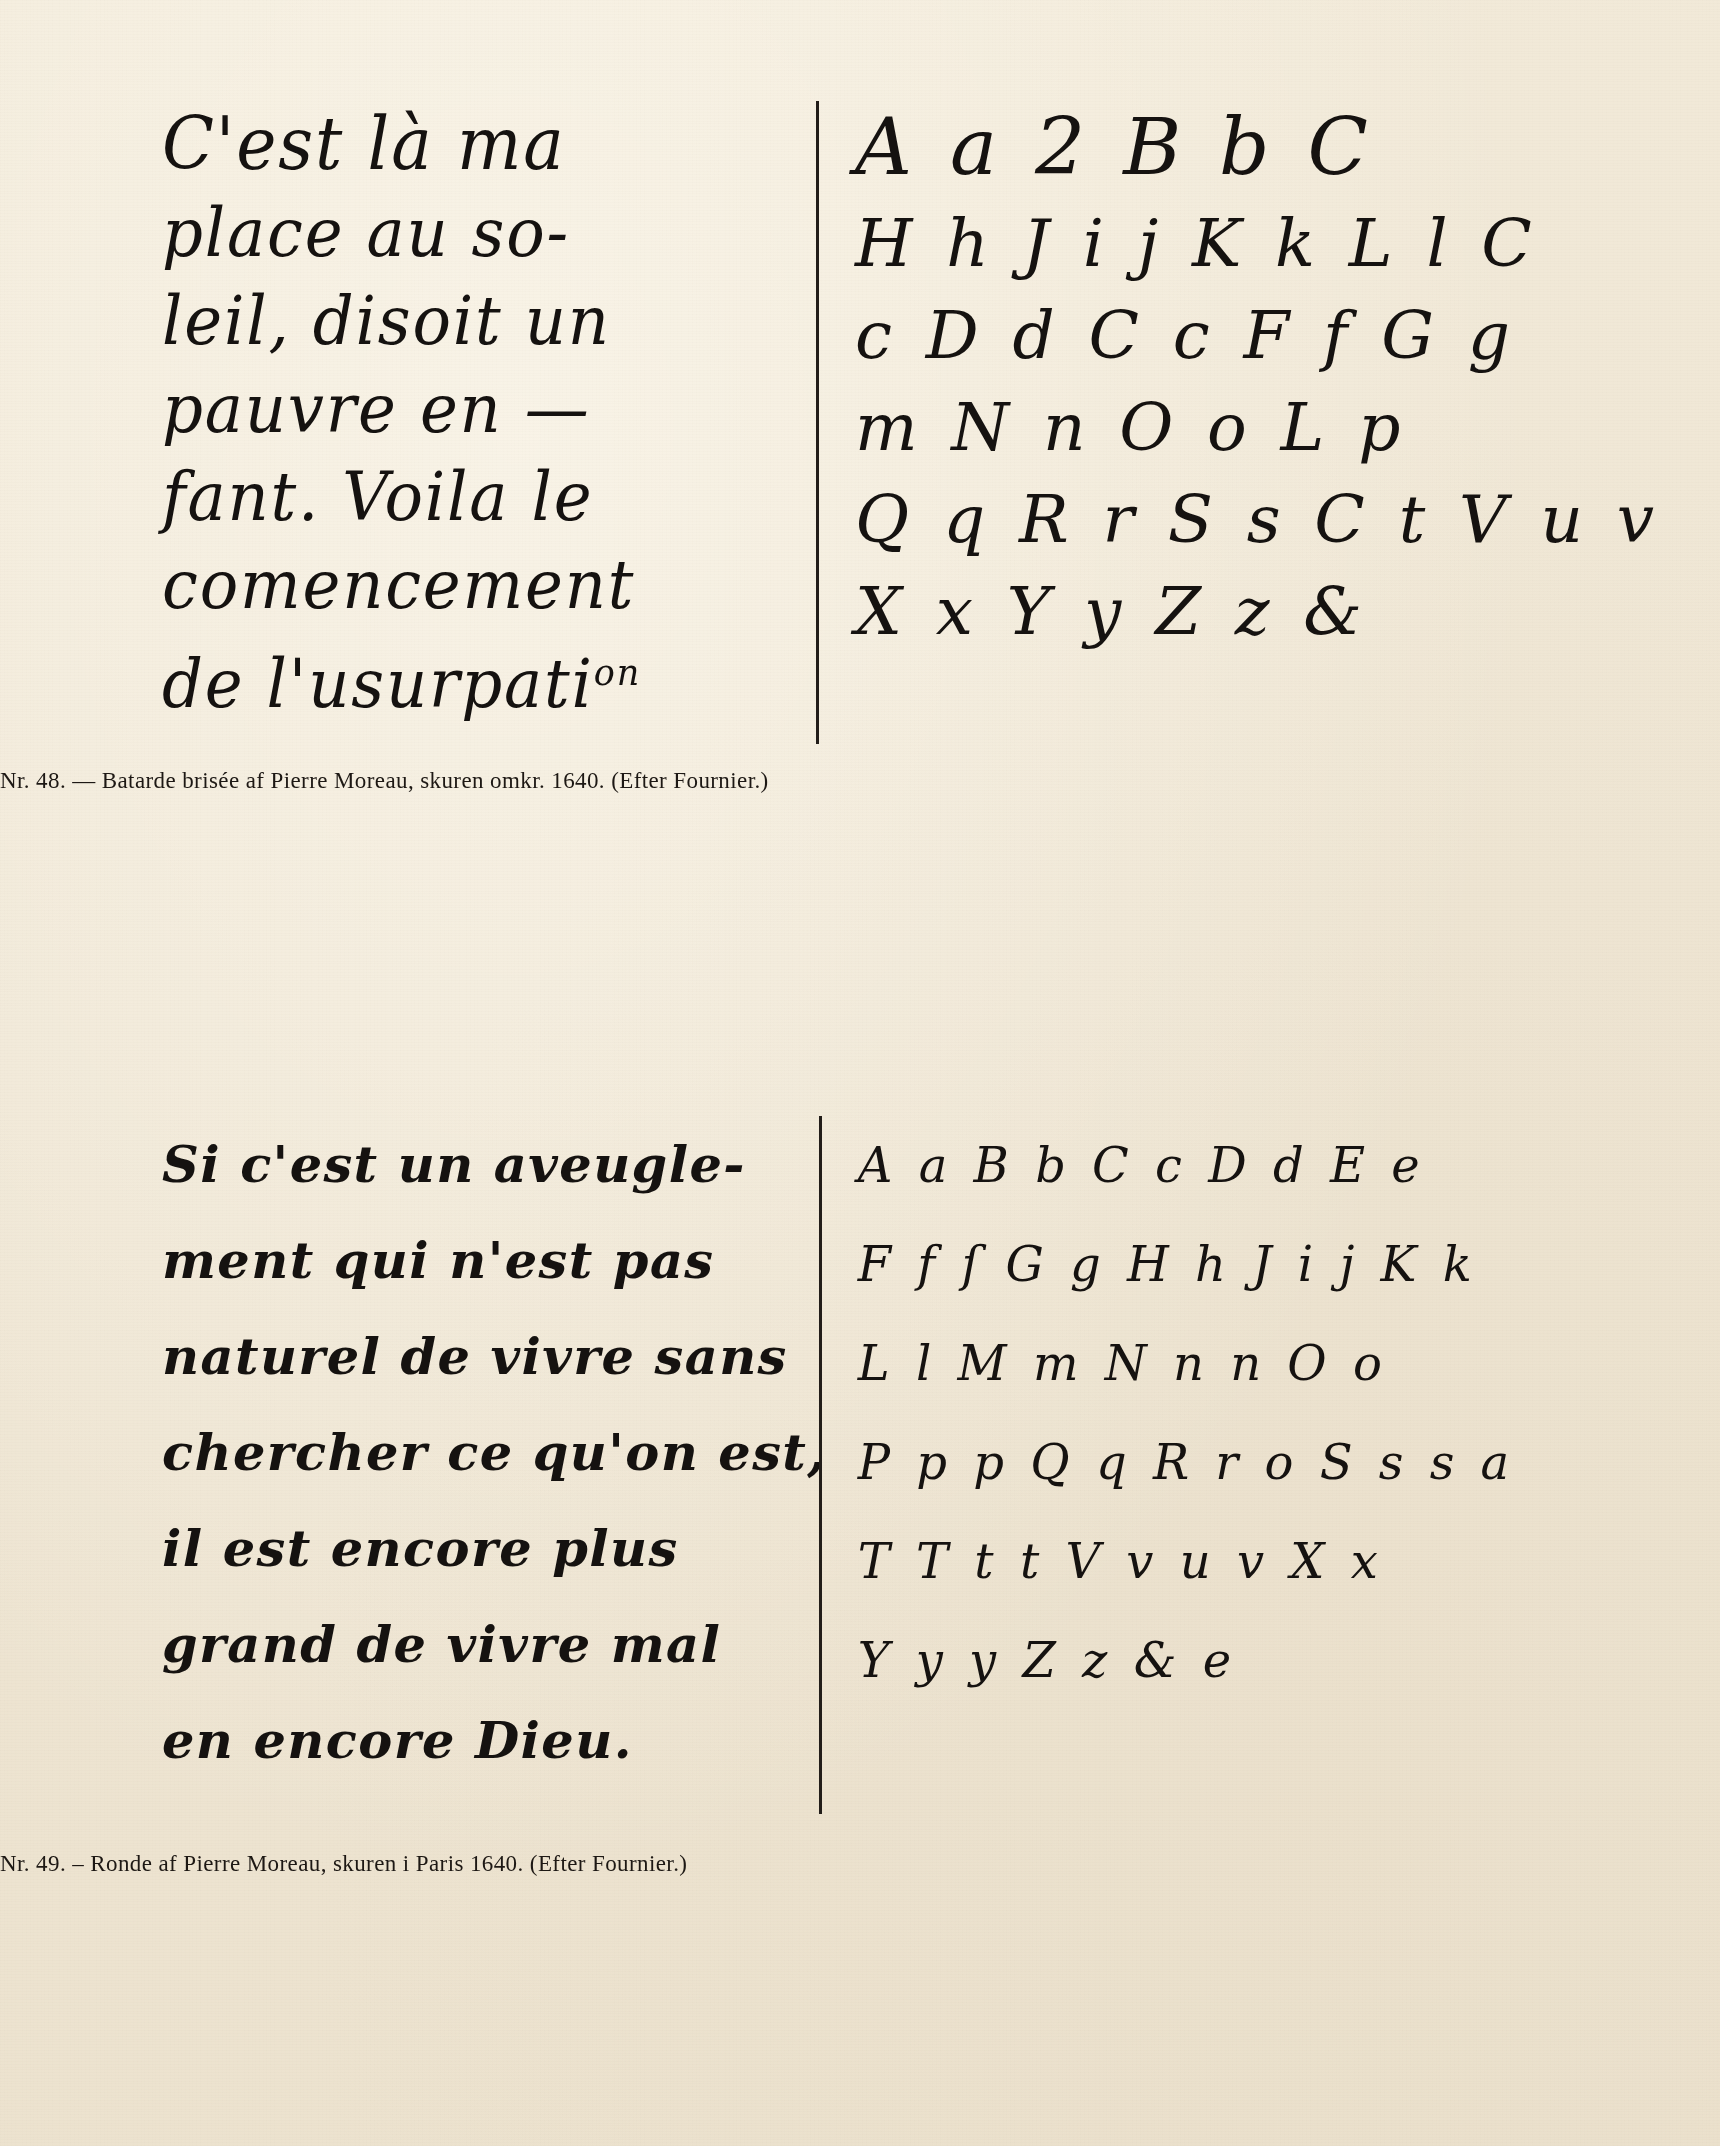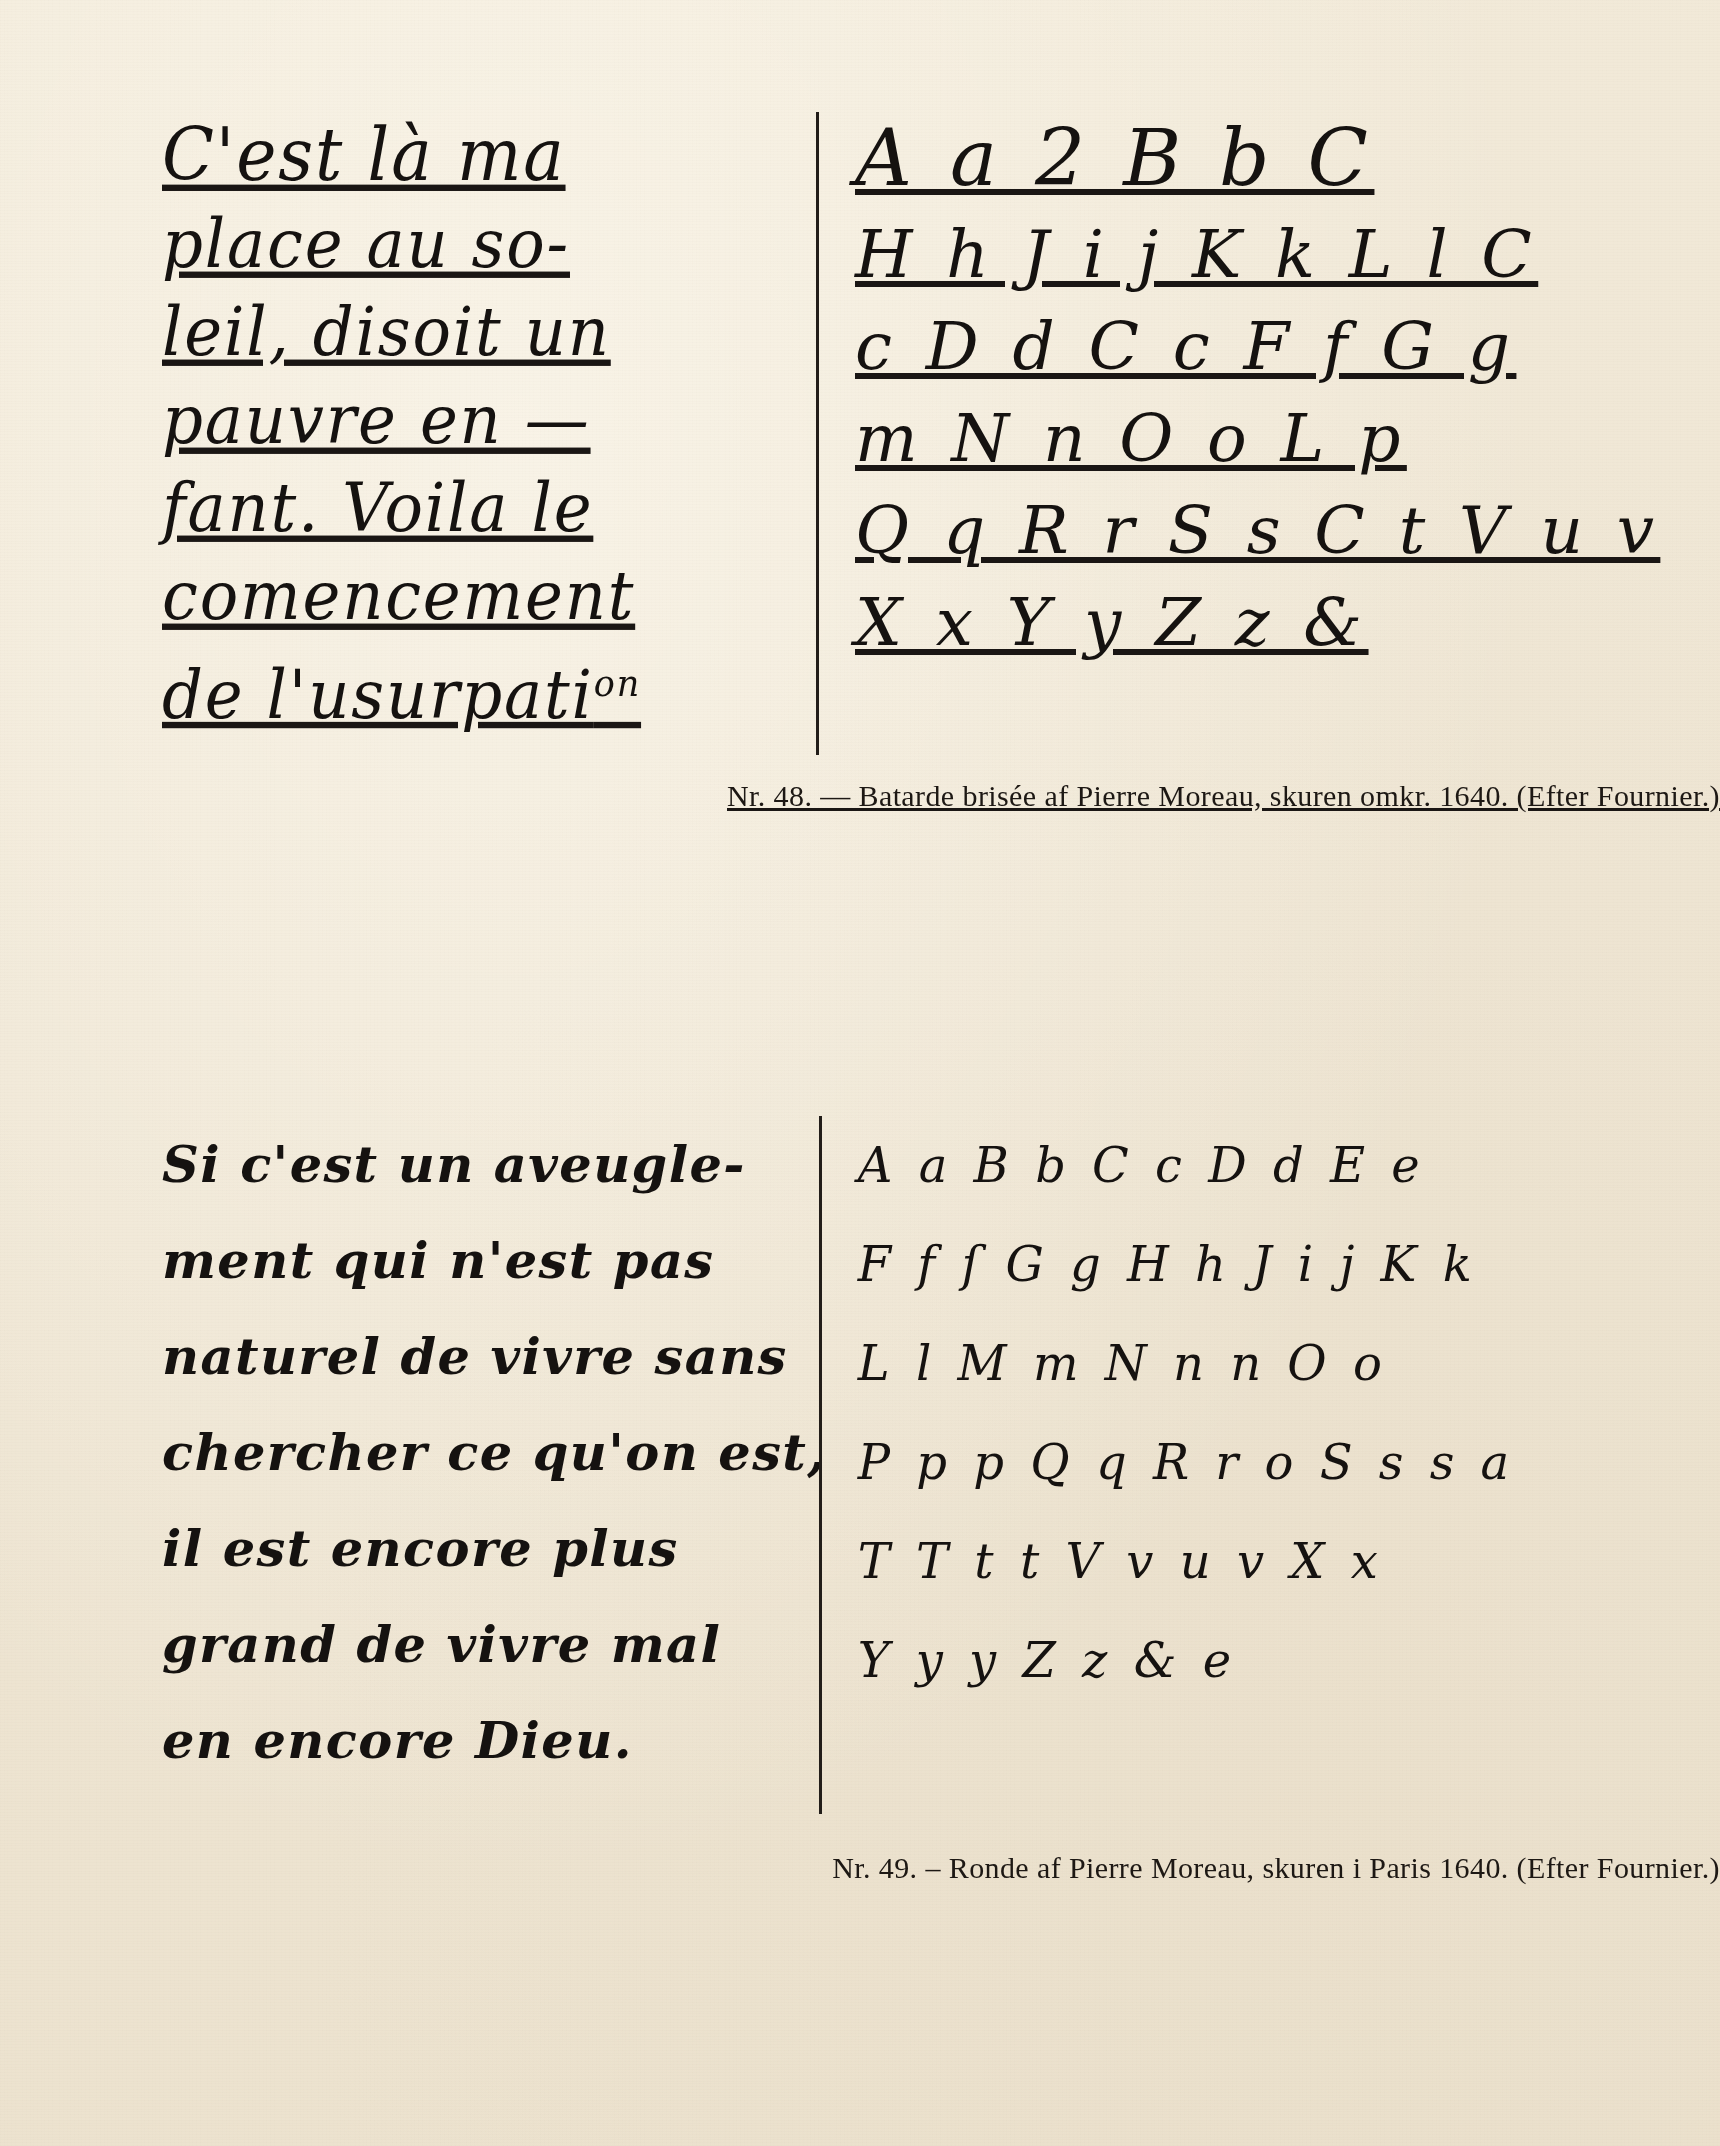--- a/index.html
+++ b/index.html
@@ -31,21 +31,21 @@
     background-image:
       repeating-linear-gradient(0deg, rgba(120,105,80,.035) 0px, rgba(120,105,80,.035) 0.9px, transparent 0.9px, transparent 2.8px),
       repeating-linear-gradient(90deg, rgba(120,105,80,.03) 0px, rgba(120,105,80,.03) 0.9px, transparent 0.9px, transparent 3.7px);
   }
 
   .plate {
     position: absolute;
     left: 0;
     right: 0;
   }
-  .plate-1 { top: 112px; text-decoration: underline; }
+  .plate-1 { top: 101px; }
   .plate-2 { top: 1116px; }
 
   .specimen {
     position: relative;
     margin: 0 auto;
     width: 1396px;
     display: flex;
     align-items: stretch;
   }
   .col {
@@ -101,23 +101,23 @@
     font-weight: 700;
   }
   .r-alpha {
     font-size: 48px;
     line-height: 99px;
     letter-spacing: 5.5px;
     font-weight: 400;
   }
 
   .caption {
-    text-align: right;
+    text-align: left;
     font-family: "Liberation Serif", serif;
-    font-size: 30px;
+    font-size: 23px;
     letter-spacing: 0.4px;
     color: #1d1814;
     margin-top: 24px;
   }
   .caption-2 { margin-top: 37px; }
 </style>
 </head>
 <body>
 
 <div class="page">

